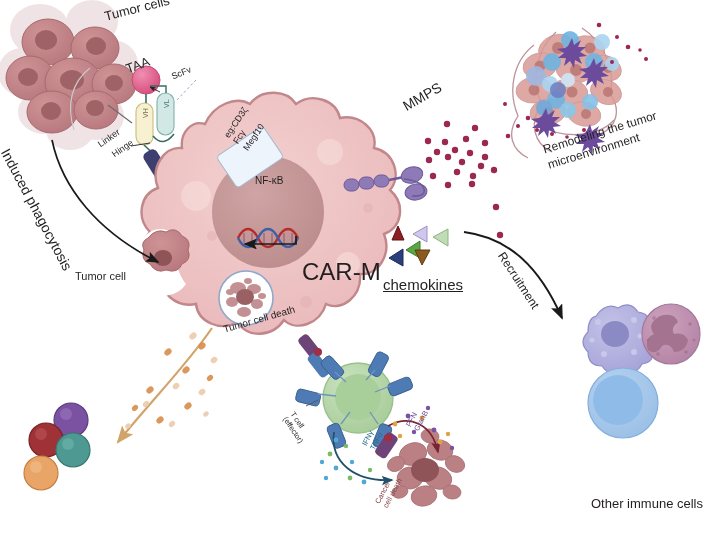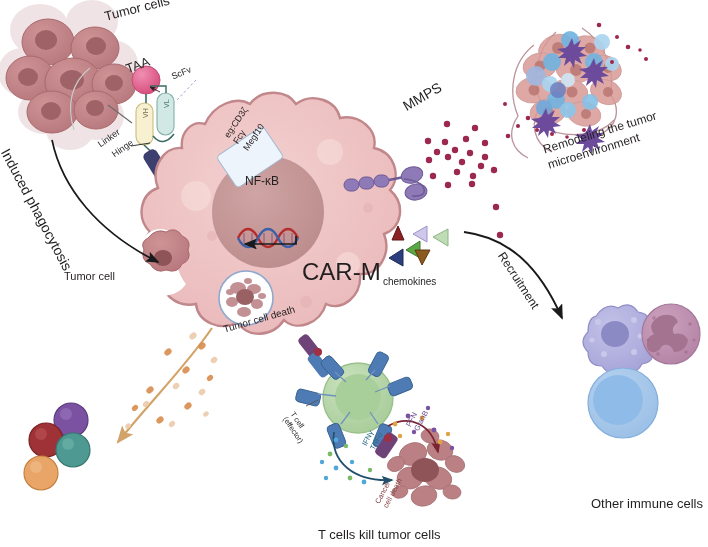--- a/index.html
+++ b/index.html
@@ -484,43 +484,42 @@
   <div class="lbl" style="left:110px;top:151px;font-size:9px;transform:rotate(-35deg);transform-origin:left top;">Hinge</div>
 
   <div class="lbl" style="left:142px;top:118px;font-size:7px;color:#7a7150;transform:rotate(-90deg);transform-origin:left top;">VH</div>
 
   <div class="lbl" style="left:163px;top:108px;font-size:7px;color:#4d7b76;transform:rotate(-90deg);transform-origin:left top;">VL</div>
 
   <div class="lbl" style="left:222px;top:134px;font-size:9px;line-height:1.25;transform:rotate(-56deg);transform-origin:left top;">eg:CD3ζ
 Fcγ
 Megf10</div>
 
-  <div class="lbl" style="left:245px;top:175px;font-size:12px;">NF-κB</div>
+  <div class="lbl" style="left:255px;top:175px;font-size:10px;">NF-κB</div>
 
   <div class="lbl" style="left:302px;top:258px;font-size:24px;">CAR-M</div>
 
   <div class="lbl" style="left:222px;top:324px;font-size:10px;transform:rotate(-16deg);transform-origin:left top;">Tumor cell death</div>
 
   <div class="lbl" style="left:12px;top:146px;font-size:14px;transform:rotate(62deg);transform-origin:left top;">Induced phagocytosis</div>
 
-  <div class="lbl" style="left:64px;top:270px;font-size:11px;">Tumor cell</div>
+  <div class="lbl" style="left:75px;top:270px;font-size:11px;">Tumor cell</div>
 
   <div class="lbl" style="left:400px;top:100px;font-size:14px;transform:rotate(-30deg);transform-origin:left top;">MMPS</div>
 
-  <div class="lbl" style="left:383px;top:276px;font-size:10px;">chemokines</div>
+  <div class="lbl" style="left:383px;top:276px;font-size:15px;text-decoration:underline;">chemokines</div>
 
   <div class="lbl" style="left:541px;top:142px;font-size:12px;line-height:1.35;transform:rotate(-17deg);transform-origin:left top;">Remodeling the tumor
 microenvironment</div>
 
   <div class="lbl" style="left:506px;top:250px;font-size:12px;transform:rotate(57deg);transform-origin:left top;">Recruitment</div>
 
   <div class="lbl" style="left:591px;top:457px;font-size:13px;margin-top:40px;">Other immune cells</div>
 
 
-  <div class="lbl" style="left:318px;top:528px;font-size:13px;">T cells kill tumor cells</div>
 
   <div class="lbl" style="left:296px;top:410px;font-size:7.5px;line-height:1.2;transform:rotate(56deg);transform-origin:left top;">T cell
 (effector)</div>
 
   <div class="lbl" style="left:360px;top:443px;font-size:7.5px;line-height:1.2;color:#2c6f86;transform:rotate(-62deg);transform-origin:left top;">IFNγ
 TNFα</div>
 
   <div class="lbl" style="left:404px;top:424px;font-size:7.5px;line-height:1.2;color:#6b4a8c;transform:rotate(-62deg);transform-origin:left top;">PFN
 GranB</div>
 

